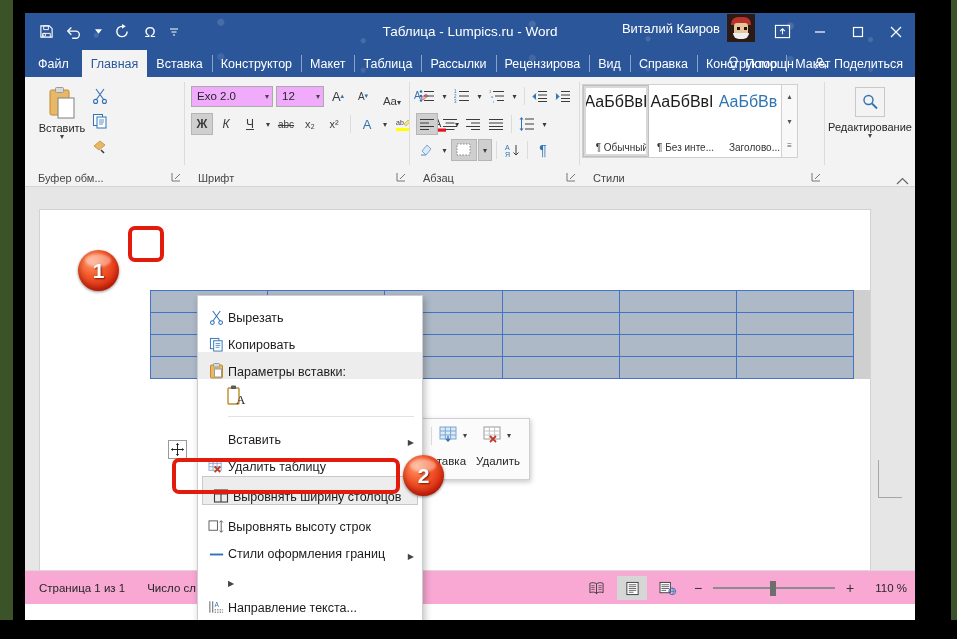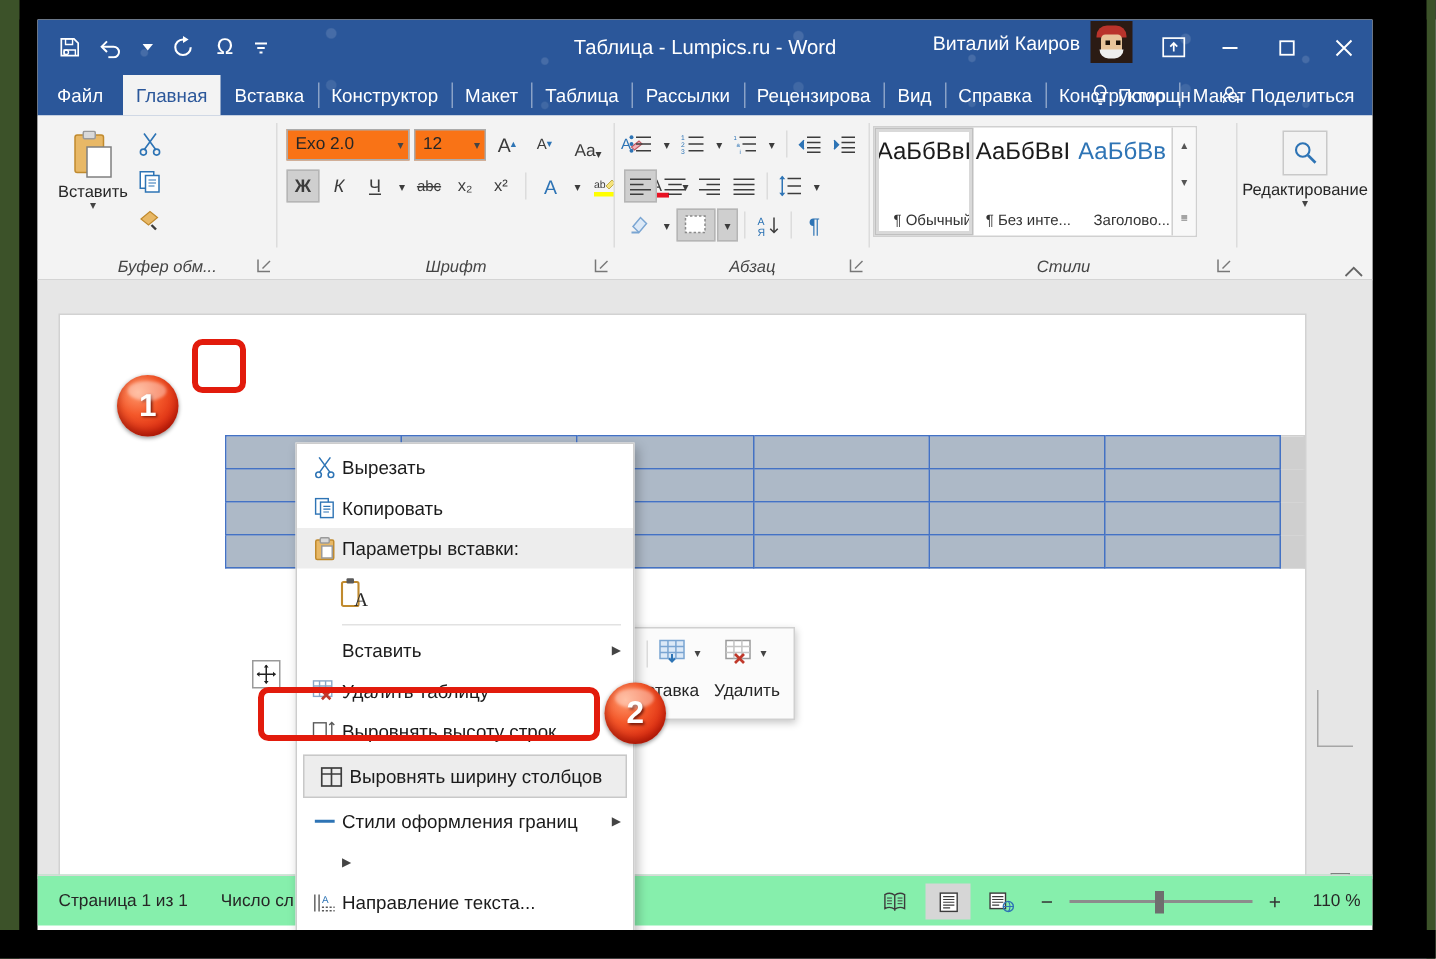--- a/index.html
+++ b/index.html
@@ -61,34 +61,34 @@
   .tab.file { padding:0 13px; }
   .tab.active { background:#f3f3f3; color:#2b579a; }
   .tab.active::before, .tab.active + .tab::before { background:transparent; }
   .tabs-right { position:absolute; right:4px; top:0; height:27px; display:flex; align-items:center; gap:4px; }
   .tr-item { display:flex; align-items:center; gap:5px; color:#fff; font-size:12.5px; padding:0 8px; height:23px; white-space:nowrap; }
 
   
   .ribbon { position:absolute; left:0; top:64px; width:890px; height:110px; background:#f3f3f3;
      border-bottom:1px solid #d4d4d4; }
   .grp { position:absolute; top:0; height:110px; }
-  .grp-title { position:absolute; bottom:3px; left:13px; right:0; text-align:center; font-size:11px; color:#444;font-style:italic; }
+  .grp-title { position:absolute; bottom:3px; left:13px; right:0; text-align:left; font-size:11px; color:#444; }
   .grp-sep { position:absolute; top:5px; bottom:22px; width:1px; background:#dcdcdc; }
   .dlg { position:absolute; bottom:4px; right:3px; width:11px; height:11px; color:#666; font-size:9px; line-height:11px; }
 
   .btn-big { display:flex; flex-direction:column; align-items:center; justify-content:flex-start;
      width:54px; padding-top:4px; cursor:default; }
   .btn-big .lbl { font-size:11px; margin-top:2px; color:#262626; }
   .mini-caret { font-size:8px; color:#444; line-height:6px; }
 
   .icon-btn { width:22px; height:22px; display:flex; align-items:center; justify-content:center;
      font-size:12px; color:#3c3c3c; cursor:default; }
   .icon-btn.on { background:#cfcfcf; border:1px solid #b5b5b5; }
 
-  .combo { height:21px; background:#f97316; border:1px solid #ababab; display:flex; align-items:center;
+  .combo { height:21px; background:#f0abfc; border:1px solid #ababab; display:flex; align-items:center;
      padding:0 3px 0 5px; font-size:11.5px; color:#262626; }
   .combo .cv { flex:1; white-space:nowrap; overflow:hidden; }
   .combo .car { font-size:8px; color:#444; padding-left:3px; }
 
   
   .gal { position:absolute; left:2px; top:7px; display:flex; border:1px solid #d0d0d0; background:#fff; }
   .gal-item { width:66px; height:72px; display:flex; flex-direction:column; align-items:center;
      justify-content:space-between; padding:7px 2px 3px; border:1px solid transparent; cursor:default; }
   .gal-item.sel { border:1px solid #c0c0c0; background:#fff; outline:2px solid #d9d9d9; outline-offset:-3px; }
   .gal-item .prev { font-size:16px; white-space:nowrap; overflow:hidden; }
@@ -120,41 +120,41 @@
   .minitb { position:absolute; left:172px; top:208px; width:318px; height:62px; background:#fbfbfb;
      border:1px solid #d0d0d0; box-shadow:1px 2px 5px rgba(0,0,0,.22); padding:4px 5px; }
   .mt-row { display:flex; align-items:center; gap:2px; height:25px; }
   .mt-sep { width:1px; height:18px; background:#dcdcdc; margin:0 3px; }
   .mt-tbl { width:24px; height:22px; display:flex; align-items:center; justify-content:center; }
   .mt-lbl { font-size:11.5px; color:#262626; padding:0 4px; }
 
   
   .ctxmenu { position:absolute; left:172px; top:282px; width:226px; background:#fff;
      border:1px solid #cdcdcd; box-shadow:2px 3px 7px rgba(0,0,0,.25); padding:2px 0; z-index:30; }
-  .mi { display:flex; align-items:center; height:27px; padding:0 8px 0 6px; font-size:12.5px; color:#1b1b1b; cursor:default; }
+  .mi { display:flex; align-items:flex-end; height:27px; padding:0 8px 0 6px; font-size:12.5px; color:#1b1b1b; cursor:default; }
   .mi .ic { width:24px; display:flex; align-items:center; justify-content:center; font-size:13px; color:#c08a2e; }
   .mi .tx { flex:1; white-space:nowrap; }
   .mi .arw { font-size:8px; color:#444; }
   .mi.hdr { background:#ededed; color:#1b1b1b; }
   .mi.hl { background:#ededed; border:1px solid #c8c8c8; }
   .mi-sep { height:1px; background:#e2e2e2; margin:3px 8px 3px 30px; }
   .paste-row { display:flex; align-items:center; height:34px; padding-left:28px; }
 
   
   .callout { position:absolute; width:41px; height:41px; border-radius:50%;
      background:radial-gradient(circle at 34% 28%, #ff9a6e 0%, #f4582a 38%, #d8260d 78%, #b01c06 100%);
      box-shadow:0 1px 3px rgba(0,0,0,.45), inset 0 -3px 6px rgba(120,10,0,.55);
      display:flex; align-items:center; justify-content:center; z-index:40; }
   .callout span { font-size:21px; font-weight:bold; color:#fff; text-shadow:1px 1px 2px rgba(90,10,0,.85); }
   .callout::after { content:""; position:absolute; left:7px; top:4px; width:26px; height:13px;
      border-radius:50%; background:rgba(255,255,255,.38); filter:blur(1px); }
   .redbox { position:absolute; border:4px solid #e21b0c; border-radius:7px; z-index:35; }
 
   
-  .status { position:absolute; left:0; bottom:3px; width:890px; height:34px; background:#86efac; border-top:1px solid #d9d9d9; }
+  .status { position:absolute; left:0; bottom:16px; width:890px; height:34px; background:#f9a8d4; border-top:1px solid #d9d9d9; }
   .st-left { position:absolute; left:0; top:0; height:34px; display:flex; align-items:center; gap:22px; padding-left:14px;
      font-size:11.5px; color:#262626; }
   .st-right { position:absolute; right:8px; top:0; height:34px; display:flex; align-items:center; gap:6px; }
   .viewbtn { width:30px; height:24px; display:flex; align-items:center; justify-content:center; font-size:13px; color:#333; }
   .viewbtn.on { background:#d6d6d6; }
   .zoom-minus, .zoom-plus { width:18px; text-align:center; font-size:14px; color:#333; }
   .slider { width:122px; height:24px; position:relative; display:flex; align-items:center; }
   .slider .track { width:100%; height:2px; background:#8c8c8c; }
   .slider .thumb { position:absolute; left:57px; width:6px; height:15px; background:#6e6e6e; }
   .zoom-lbl { font-size:11.5px; color:#262626; width:42px; text-align:right; }
@@ -798,38 +798,38 @@
         <span class="ic">
           <svg width="17" height="15" viewBox="0 0 18 16">
               <rect x="1" y="1" width="13" height="11" fill="#fff" stroke="#8aa8c8"></rect>
               <path d="M1 4.6h13M1 8.3h13M5.3 1v11M9.6 1v11" stroke="#8aa8c8"></path>
               <path d="M7 8l6 6M13 8l-6 6" stroke="#c0392b" stroke-width="1.9"></path>
             </svg>
         </span>
         <span class="tx">Удалить таблицу</span>
       </div>
 
+      <div class="mi hl" style="margin:2px 4px; height:29px;">
+        <span class="ic">
+          <svg width="16" height="16" viewBox="0 0 16 16">
+              <rect x="1.5" y="2" width="13" height="12" fill="none" stroke="#3c3c3c" stroke-width="1.1"></rect>
+              <path d="M1.5 6h13M8 2v12" stroke="#3c3c3c" stroke-width="1.1"></path>
+            </svg>
+        </span>
+        <span class="tx">Выровнять ширину столбцов</span>
+      </div>
+
       <div class="mi">
         <span class="ic">
           <svg width="17" height="15" viewBox="0 0 18 16">
               <rect x="1" y="2" width="9" height="10" fill="none" stroke="#5a5a5a"></rect>
               <path d="M14 2v12M12.2 3.6L14 1.8l1.8 1.8M12.2 12.4L14 14.2l1.8-1.8" fill="none" stroke="#5a5a5a" stroke-width="1"></path>
             </svg>
         </span>
         <span class="tx">Выровнять высоту строк</span>
-      </div>
-
-      <div class="mi hl" style="margin:2px 4px; height:29px;">
-        <span class="ic">
-          <svg width="16" height="16" viewBox="0 0 16 16">
-              <rect x="1.5" y="2" width="13" height="12" fill="none" stroke="#3c3c3c" stroke-width="1.1"></rect>
-              <path d="M1.5 6h13M8 2v12" stroke="#3c3c3c" stroke-width="1.1"></path>
-            </svg>
-        </span>
-        <span class="tx">Выровнять ширину столбцов</span>
       </div>
 
       <div class="mi">
         <span class="ic">
           <svg width="17" height="13" viewBox="0 0 18 13">
               <path d="M2 6.5h14" stroke="#2e74b5" stroke-width="2"></path>
             </svg>
         </span>
         <span class="tx">Стили оформления границ</span>
         <span class="arw">▶</span>

